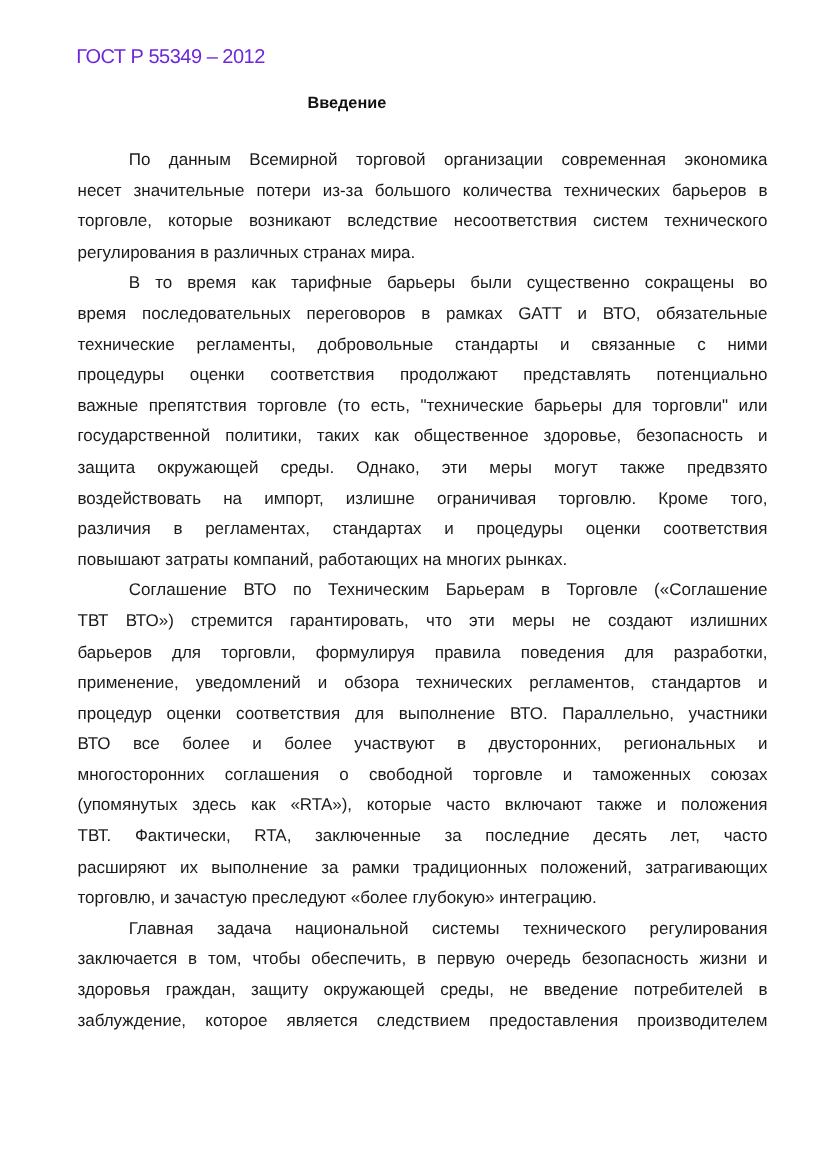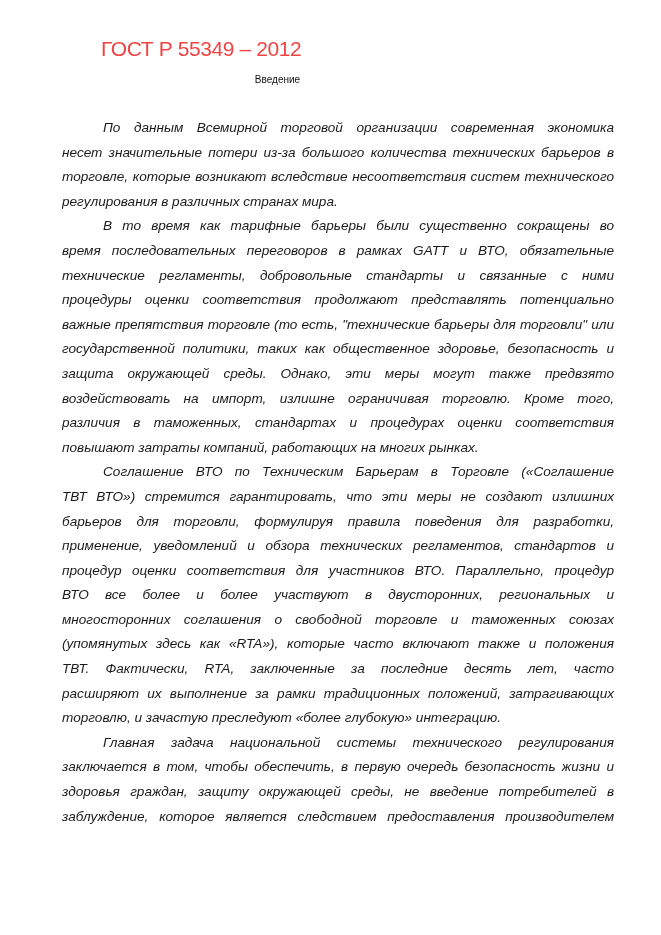--- a/index.html
+++ b/index.html
@@ -12,51 +12,49 @@
       height: 935px;
       position: relative;
       overflow: hidden;
       font-family: "Liberation Sans", "DejaVu Sans", sans-serif;
       color: #1a1a1a;
     }
     .header-code {
       position: absolute;
       left: 61px;
       top: 37px;
-      font-size: 21px;
+      font-size: 16px;
       letter-spacing: -0.4px;
-      color: #ef4444;
-      margin-left: 40px;
+      color: #6d28d9;
     }
     .title {
       position: absolute;
       left: 0;
       width: 555px;
       top: 74px;
       text-align: center;
-      font-weight: normal;
-      font-size: 10px;
+      font-weight: bold;
+      font-size: 13px;
       color: #111;
     }
     .body-text {
       position: absolute;
       left: 62px;
       top: 116px;
       width: 552px;
       font-size: 13.6px;
     }
     .line {
       display: block;
       height: 24.6px;
       line-height: 24.6px;
       white-space: nowrap;
       text-align: justify;
       text-align-last: justify;
       overflow: hidden;
-      font-style: italic;
     }
     .line.indent {
       padding-left: 41px;
     }
     .line.last {
       text-align-last: left;
     }
     .page-num {
       position: absolute;
       left: 63px;
@@ -87,30 +85,30 @@
 
     <div>
       <span class="line indent">В то время как тарифные барьеры были существенно сокращены во</span>
       <span class="line">время последовательных переговоров в рамках GATT и ВТО, обязательные</span>
       <span class="line">технические регламенты, добровольные стандарты и связанные с ними</span>
       <span class="line">процедуры оценки соответствия продолжают представлять потенциально</span>
       <span class="line">важные препятствия торговле (то есть, "технические барьеры для торговли" или</span>
       <span class="line">государственной политики, таких как общественное здоровье, безопасность и</span>
       <span class="line">защита окружающей среды. Однако, эти меры могут также предвзято</span>
       <span class="line">воздействовать на импорт, излишне ограничивая торговлю. Кроме того,</span>
-      <span class="line">различия в таможенных, стандартах и процедурах оценки соответствия</span>
+      <span class="line">различия в регламентах, стандартах и процедуры оценки соответствия</span>
       <span class="line last">повышают затраты компаний, работающих на многих рынках.</span>
     </div>
 
     <div>
       <span class="line indent">Соглашение ВТО по Техническим Барьерам в Торговле («Соглашение</span>
       <span class="line">ТВТ ВТО») стремится гарантировать, что эти меры не создают излишних</span>
       <span class="line">барьеров для торговли, формулируя правила поведения для разработки,</span>
       <span class="line">применение, уведомлений и обзора технических регламентов, стандартов и</span>
-      <span class="line">процедур оценки соответствия для участников ВТО. Параллельно, процедур</span>
+      <span class="line">процедур оценки соответствия для выполнение ВТО. Параллельно, участники</span>
       <span class="line">ВТО все более и более участвуют в двусторонних, региональных и</span>
       <span class="line">многосторонних соглашения о свободной торговле и таможенных союзах</span>
       <span class="line">(упомянутых здесь как «RTA»), которые часто включают также и положения</span>
       <span class="line">ТВТ. Фактически, RTA, заключенные за последние десять лет, часто</span>
       <span class="line">расширяют их выполнение за рамки традиционных положений, затрагивающих</span>
       <span class="line last">торговлю, и зачастую преследуют «более глубокую» интеграцию.</span>
     </div>
 
     <div>
       <span class="line indent">Главная задача национальной системы технического регулирования</span>

